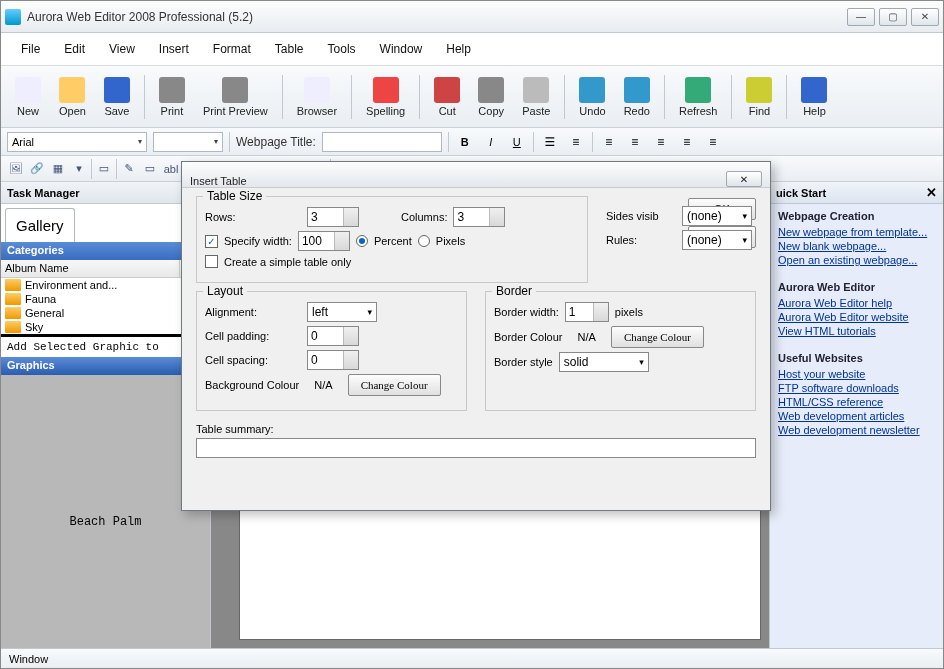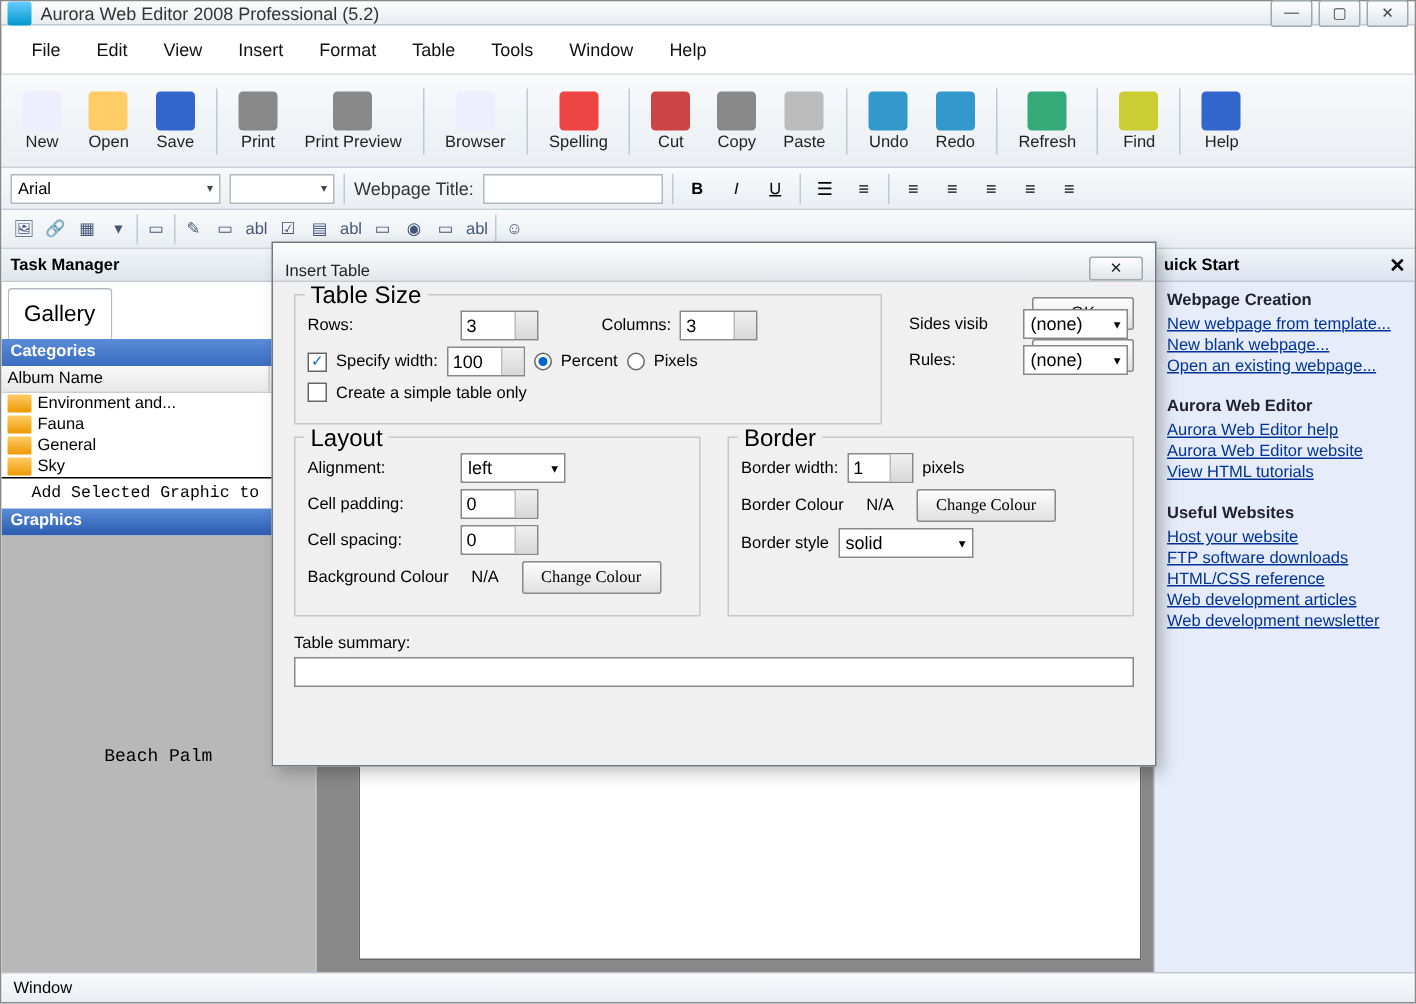--- a/index.html
+++ b/index.html
@@ -1,18 +1,18 @@
 <!DOCTYPE html>
 <html><head>
 <meta charset="utf-8">
 <style>
 *{box-sizing:border-box;margin:0;padding:0;font-family:Tahoma,Arial,sans-serif;font-size:11px;user-select:none}
 body{background:#fff;overflow:hidden}
 .win{width:944px;height:669px;border:1px solid #888;background:#fff;display:flex;flex-direction:column;position:relative}
-.titlebar{height:16px;background:linear-gradient(#fdfdfd,#e8ecf0);border-bottom:1px solid #c0c8d0;display:flex;align-items:center;padding:0 4px}
+.titlebar{height:32px;background:linear-gradient(#fdfdfd,#e8ecf0);border-bottom:1px solid #c0c8d0;display:flex;align-items:center;padding:0 4px}
 .titlebar .icon{width:16px;height:16px;background:linear-gradient(#6cf,#09c);border-radius:2px;margin-right:6px}
 .titlebar .title{flex:1;font-size:12px;color:#333}
 .winbtns{display:flex;gap:4px}
 .winbtn{width:28px;height:18px;border:1px solid #a0a8b0;border-radius:2px;background:linear-gradient(#fff,#e0e6ec);display:flex;align-items:center;justify-content:center;font-size:10px;color:#444}
 .menubar{height:22px;display:flex;align-items:center;padding:16px 8px;border-bottom:1px solid #d8dce0}
 .menubar .mi{padding:2px 12px;font-size:12px;color:#111}
 .toolbar{height:62px;background:linear-gradient(#f8fafc,#eaeef2);border-bottom:1px solid #c8d0d8;display:flex;align-items:center;padding:0 6px;gap:2px}
 .tbtn{display:flex;flex-direction:column;align-items:center;justify-content:flex-end;padding:2px 8px;border-radius:3px;min-width:42px}
 .tbtn .ti{width:26px;height:26px;display:flex;align-items:center;justify-content:center;font-size:18px}
 .tbtn .tl{font-size:11px;color:#222;margin-top:2px;white-space:nowrap}
@@ -29,41 +29,41 @@
 .body{flex:1;display:flex;overflow:hidden}
 .leftpane{width:210px;border-right:1px solid #c0c8d0;display:flex;flex-direction:column;background:#fff}
 .ph{height:22px;background:linear-gradient(#f0f4f8,#e0e6ec);border-bottom:1px solid #c0c8d0;display:flex;align-items:center;padding:0 6px;font-weight:bold;font-size:11px}
 .tab{display:inline-block;padding:8px 10px;border:1px solid #b0b8c0;border-bottom:none;background:#fff;font-size:15px;margin:4px 0 0 4px;border-radius:3px 3px 0 0}
 .cat-hdr{height:18px;background:linear-gradient(#5a8cd8,#3a6cc0);color:#fff;font-size:11px;font-weight:bold;padding:2px 6px}
 .listhdr{display:flex;height:18px;background:linear-gradient(#f8f8f8,#e8e8e8);border-bottom:1px solid #ccc;font-size:11px}
 .listhdr div{padding:2px 4px;border-right:1px solid #ccc}
 .list{background:#fff}
 .li{display:flex;align-items:center;padding:1px 4px;font-size:11px;font-family:"Courier New",monospace}
 .li .fi{width:16px;height:12px;background:linear-gradient(#fc6,#e90);border-radius:1px;margin-right:4px}
-.addbtn{padding:4px 20px;font-size:11px;font-family:"Courier New",monospace;border-top:1px solid #000000}
+.addbtn{padding:4px 6px;font-size:11px;font-family:"Courier New",monospace;border-top:3px solid #000000}
 .gfxhdr{height:18px;background:linear-gradient(#5a8cd8,#2a5cb0);color:#fff;font-size:11px;font-weight:bold;padding:2px 6px}
 .gfx{flex:1;background:#b8b8b8;position:relative}
 .gfx .cap{position:absolute;left:50%;top:140px;transform:translateX(-50%);font-family:"Courier New",monospace;font-size:12px;color:#000}
 .center{flex:1;background:#888;position:relative}
 .center .page{position:absolute;left:28px;top:8px;right:8px;bottom:8px;background:#fff;border:1px solid #666}
 .rightpane{width:174px;background:#e6ecfa;border-left:1px solid #c0c8d0;display:flex;flex-direction:column}
 .rh{height:22px;background:linear-gradient(#f0f4f8,#dce4f0);border-bottom:1px solid #c0c8d0;display:flex;align-items:center;padding:0 6px;font-weight:bold;font-size:11px;justify-content:space-between}
 .rh .x{font-size:13px;font-weight:bold}
 .rbody{padding:6px 8px;font-size:11px}
 .rbody .grp{margin-bottom:14px}
 .rbody .gt{font-weight:bold;color:#223;margin-bottom:3px}
 .rbody .lnk{color:#003399;text-decoration:underline;display:block;padding:1px 0;cursor:pointer}
 .status{height:20px;border-top:1px solid #c0c8d0;background:linear-gradient(#f8fafc,#eaeef2);display:flex;align-items:center;padding:0 8px;font-size:11px}
 .dialog{position:absolute;left:180px;top:160px;width:590px;height:350px;background:#f0f0f0;border:1px solid #707880;box-shadow:4px 4px 10px rgba(0,0,0,.25);display:flex;flex-direction:column}
 .dlg-tb{height:26px;background:linear-gradient(#fdfdfd,#e4e8ec);border-bottom:1px solid #c8ccd0;display:flex;align-items:flex-end;padding:0 8px;font-size:12px;color:#222}
 .dlg-tb .dtitle{flex:1}
 .dlg-tb .dclose{width:36px;height:16px;border:1px solid #a0a8b0;border-radius:2px;background:linear-gradient(#fff,#e0e4e8);font-size:10px;display:flex;align-items:center;justify-content:center}
 .dlg-body{flex:1;padding:8px 14px;font-family:"Courier New",monospace;font-size:12px;color:#000;position:relative}
 .fs{border:1px solid #c8c8c8;padding:6px 8px 10px;margin-bottom:8px;position:relative}
-.fs .leg{position:absolute;top:-8px;left:6px;background:#f0f0f0;padding:0 4px;font-size:16px}
+.fs .leg{position:absolute;top:-8px;left:6px;background:#f0f0f0;padding:0 4px;font-size:12px}
 .row{display:flex;align-items:center;margin:4px 0;gap:6px}
 .dlbl{min-width:96px}
 .spin{width:52px;height:20px;border:1px solid #888;background:#fff;display:flex;align-items:center;padding:0 3px;font-size:12px;position:relative}
 .spin::after{content:"";position:absolute;right:0;top:0;width:14px;height:100%;border-left:1px solid #bbb;background:linear-gradient(#f0f0f0,#d8d8d8)}
 .chk{width:13px;height:13px;border:1px solid #666;background:#fff;display:inline-flex;align-items:center;justify-content:center;font-size:10px;color:#06c}
 .radio{width:12px;height:12px;border:1px solid #666;border-radius:50%;background:#fff;display:inline-flex;align-items:center;justify-content:center}
 .radio.on::after{content:"";width:6px;height:6px;background:#06c;border-radius:50%}
 .dsel{height:20px;border:1px solid #888;background:#fff;padding:0 18px 0 4px;position:relative;display:flex;align-items:center;font-size:12px;min-width:70px}
 .dsel::after{content:"▾";position:absolute;right:4px;font-size:9px}
 .dbtn{height:22px;border:1px solid #888;background:linear-gradient(#fdfdfd,#e0e0e0);padding:0 12px;display:inline-flex;align-items:center;font-family:Tahoma;font-size:11px;border-radius:2px}

